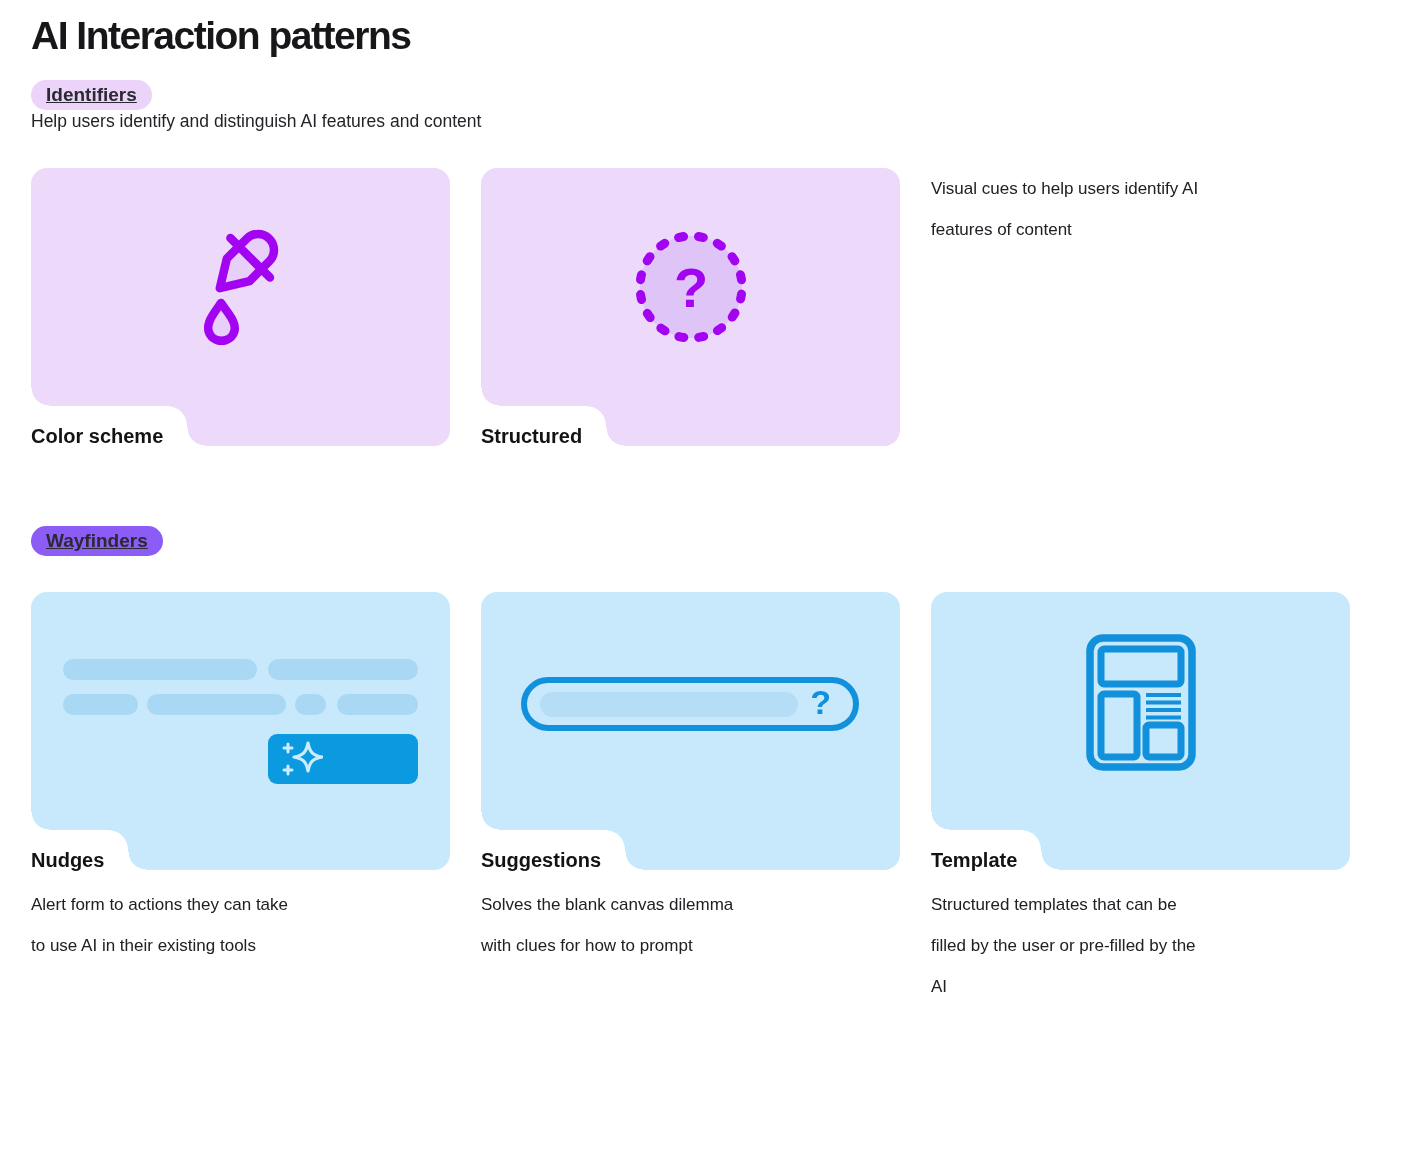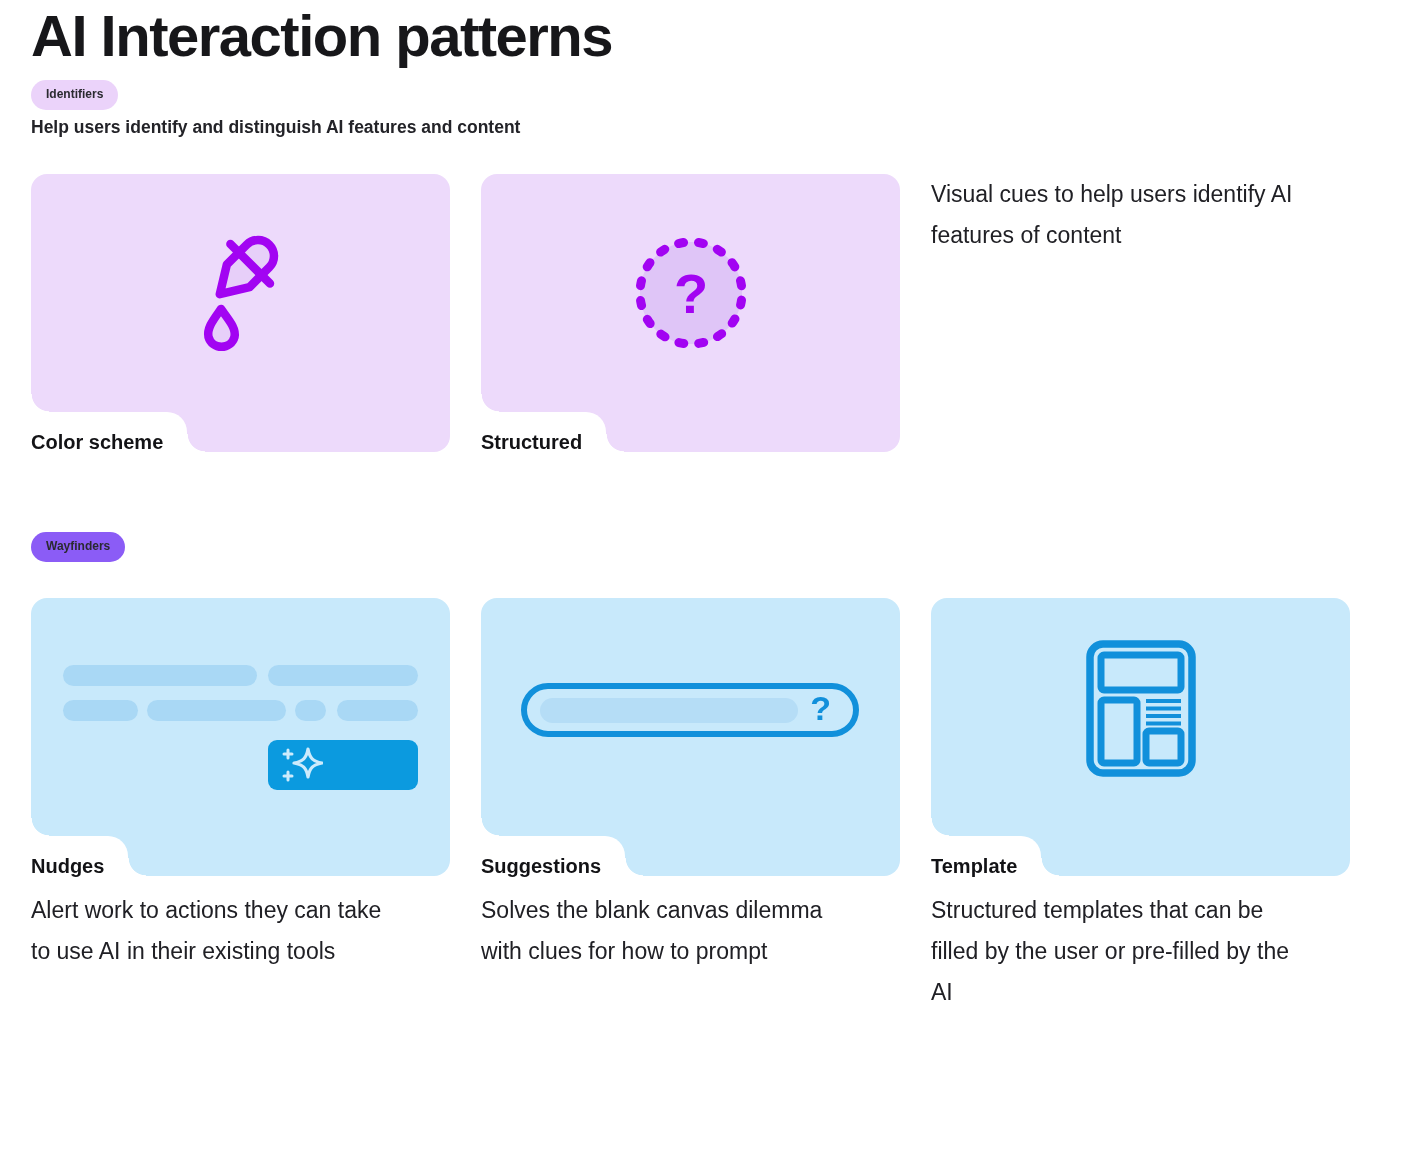--- a/index.html
+++ b/index.html
@@ -5,47 +5,48 @@
   * { box-sizing: border-box; margin: 0; padding: 0; }
   html, body { background: #ffffff; }
   body {
     width: 1406px;
     font-family: "Liberation Sans", "DejaVu Sans", sans-serif;
     color: #1c1c21;
   }
   .page { padding: 8px 56px 20px 31px; }
 
   .page-title {
-    font-size: 58px;
+    font-size: 39px;
     line-height: 56px;
     font-weight: bold;
     letter-spacing: -1.5px;
     color: #17171a;
   }
 
   .section + .section { margin-top: 64px; }
 
   .tag {
     display: inline-block;
     margin-top: 16px;
     padding: 5px 15px 6px 15px;
     border-radius: 16px;
-    font-size: 12px;
+    font-size: 19px;
     line-height: 19px;
     font-weight: bold;
     color: #2a2a30;
+    text-decoration: underline;
   }
   .section.purple .tag { background: #ebd3fa; }
   .section.blue   .tag { background: #8b5cf6; }
 
   .section-sub {
-    margin-top: 6px;
+    margin-top: 0;
     font-size: 17.5px;
     line-height: 22px;
-    font-weight: bold;
+    font-weight: normal;
     color: #232328;
   }
 
   .grid {
     margin-top: 36px;
     display: grid;
     grid-template-columns: repeat(3, 419px);
     column-gap: 31px;
     row-gap: 14px;
   }
@@ -84,21 +85,21 @@
   }
   .corner {
     position: absolute;
     width: 18px; height: 18px;
     background: radial-gradient(circle at 100% 0, var(--card) 16.9px, #ffffff 17.6px);
   }
   .corner.top  { left: 0;    bottom: 100%; }
   .corner.side { left: 100%; bottom: 0; }
 
   .card-desc {
-    font-size: 23px;
+    font-size: 17px;
     line-height: 41px;
     color: #202025;
     white-space: pre-line;
   }
 
   
   .sk {
     position: absolute;
     height: 21px;
     border-radius: 10.5px;
@@ -244,21 +245,21 @@
             </g>
           </svg>
         </div>
         <div class="notch">
           <span class="corner top"></span>
           <span class="notch-label">Template</span>
           <span class="corner side"></span>
         </div>
       </div>
 
-      <div class="card-desc">Alert work to actions they can take
+      <div class="card-desc">Alert form to actions they can take
 to use AI in their existing tools</div>
       <div class="card-desc">Solves the blank canvas dilemma
 with clues for how to prompt</div>
       <div class="card-desc">Structured templates that can be
 filled by the user or pre-filled by the
 AI</div>
     </div>
   </section>
 
 </div>

